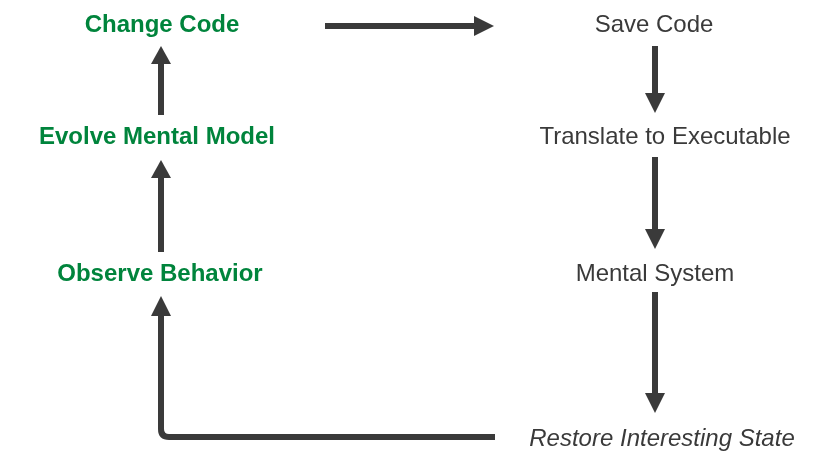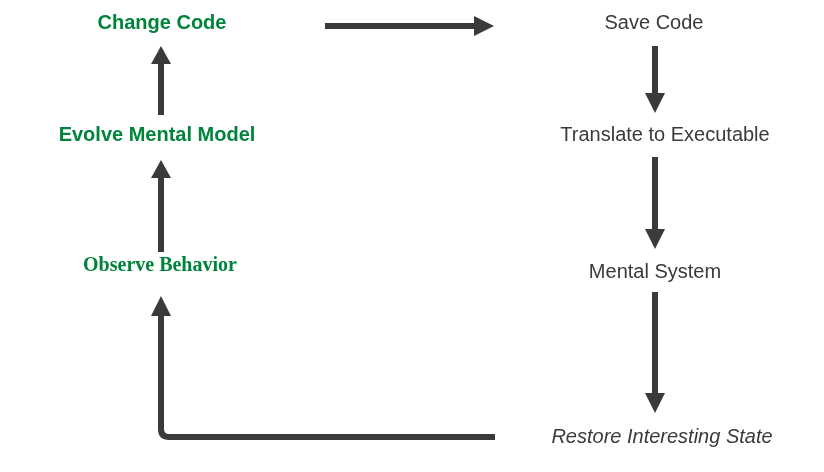--- a/index.html
+++ b/index.html
@@ -19,21 +19,21 @@
     position: absolute;
     left: 0;
     top: 0;
     width: 824px;
     height: 472px;
   }
   .node {
     position: absolute;
     transform: translateX(-50%);
     white-space: nowrap;
-    font-size: 20px;
+    font-size: 24px;
     line-height: 1;
   }
   .node.green {
     color: #00843c;
     font-weight: bold;
   }
   .node.gray {
     color: #3a3a3a;
     font-weight: normal;
   }
@@ -75,19 +75,19 @@
   </svg>
 
   <div class="node green" style="left:162px; top:12px;">Change Code</div>
 
   <div class="node gray" style="left:654px; top:12px;text-align:right;">Save Code</div>
 
   <div class="node gray" style="left:665px; top:124px;">Translate to Executable</div>
 
   <div class="node green" style="left:157px; top:124px;">Evolve Mental Model</div>
 
-  <div class="node green" style="left:160px; top:254px;font-family:Liberation Serif, serif;">Observe Behavior</div>
+  <div class="node green" style="left:160px; top:261px;">Observe Behavior</div>
 
   <div class="node gray" style="left:655px; top:261px;">Mental System</div>
 
   <div class="node gray" style="left:662px; top:426px;font-style:italic;">Restore Interesting State</div>
 
 </div>
 
 </body></html>

